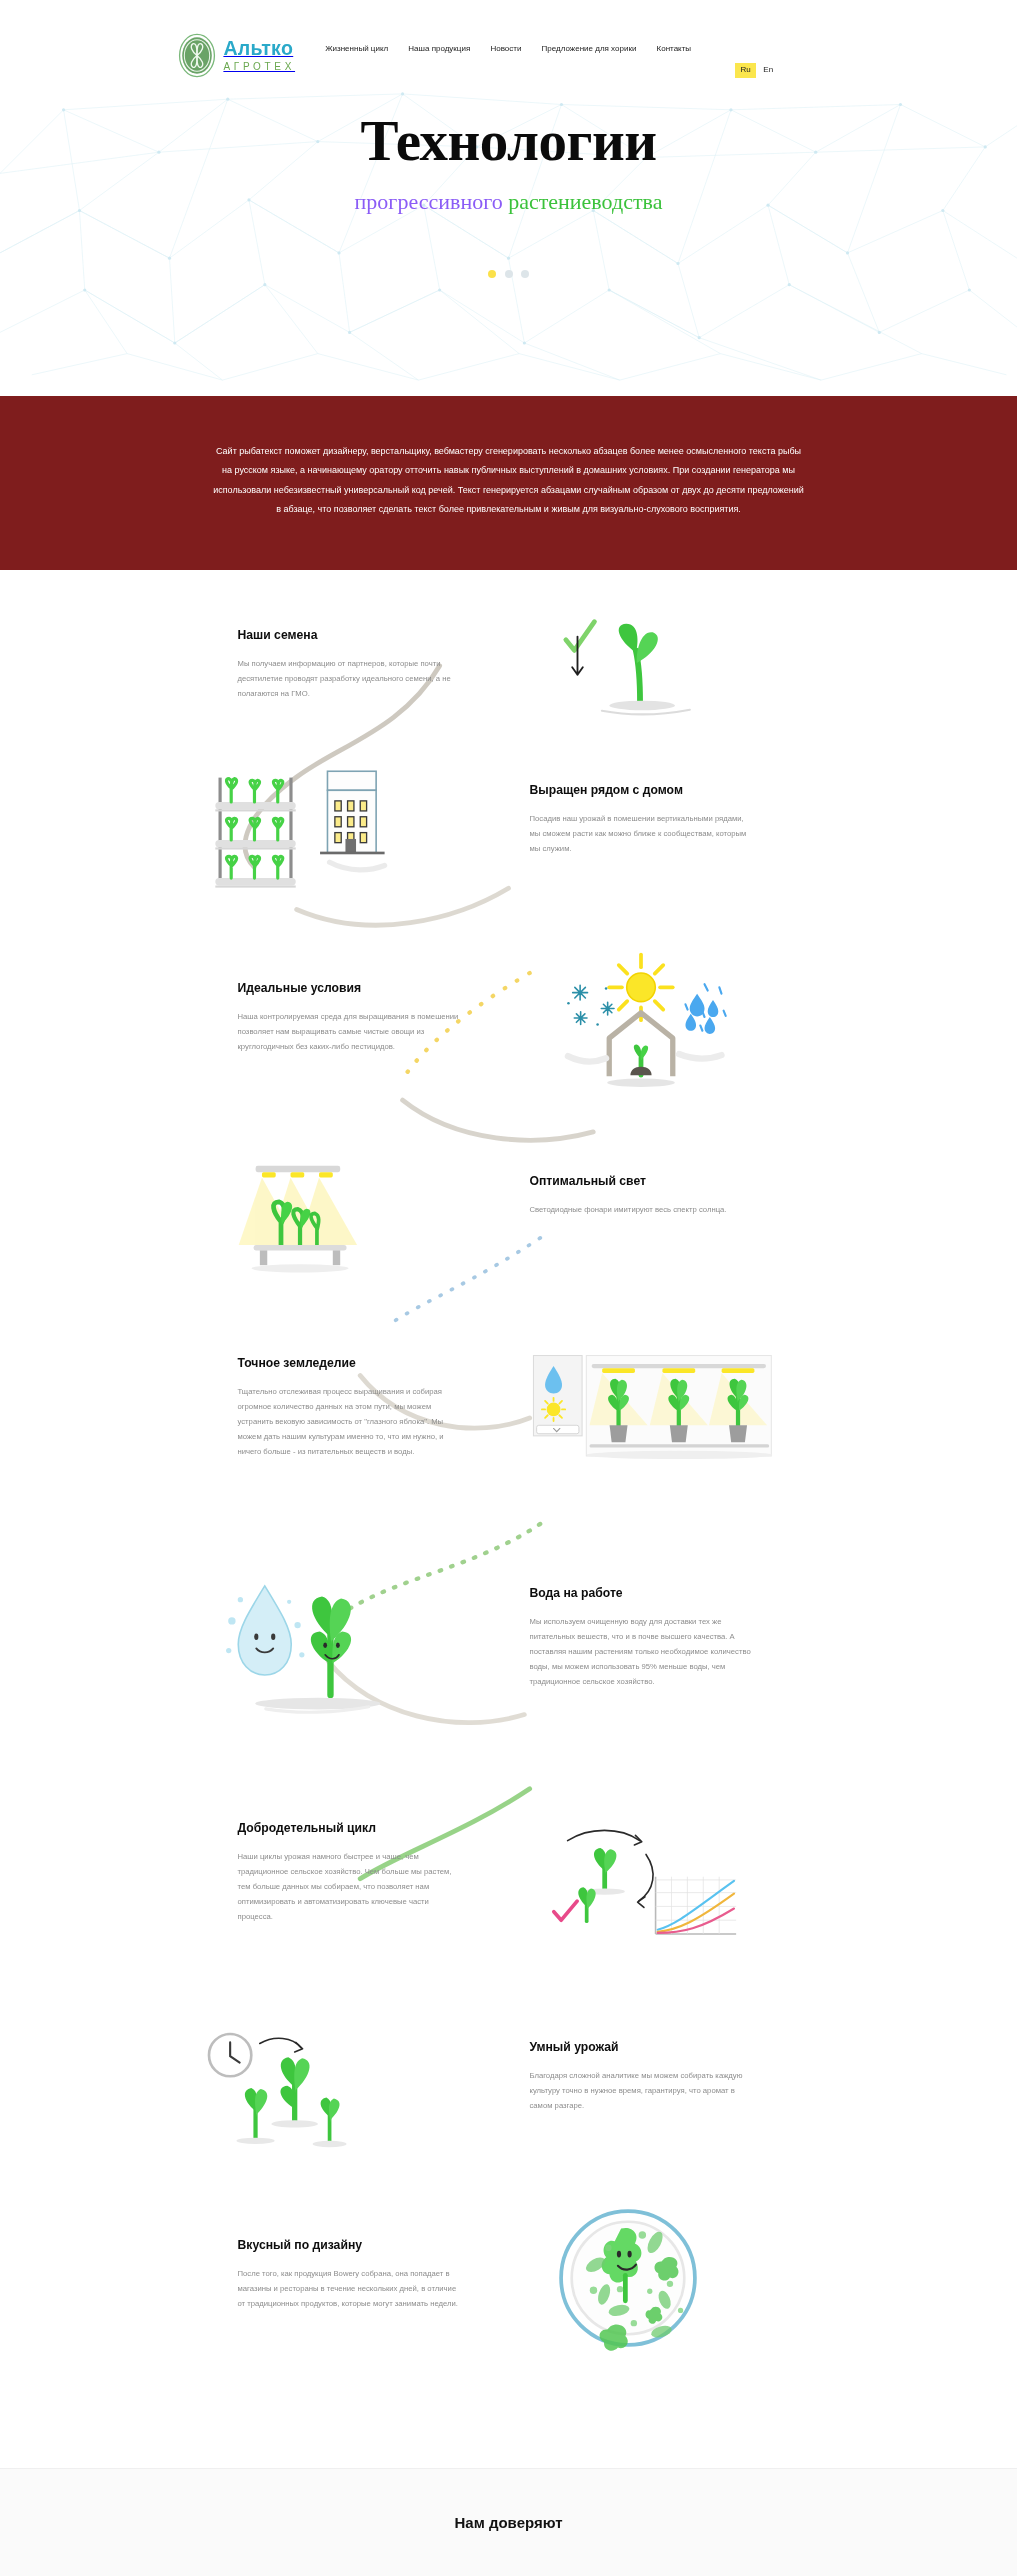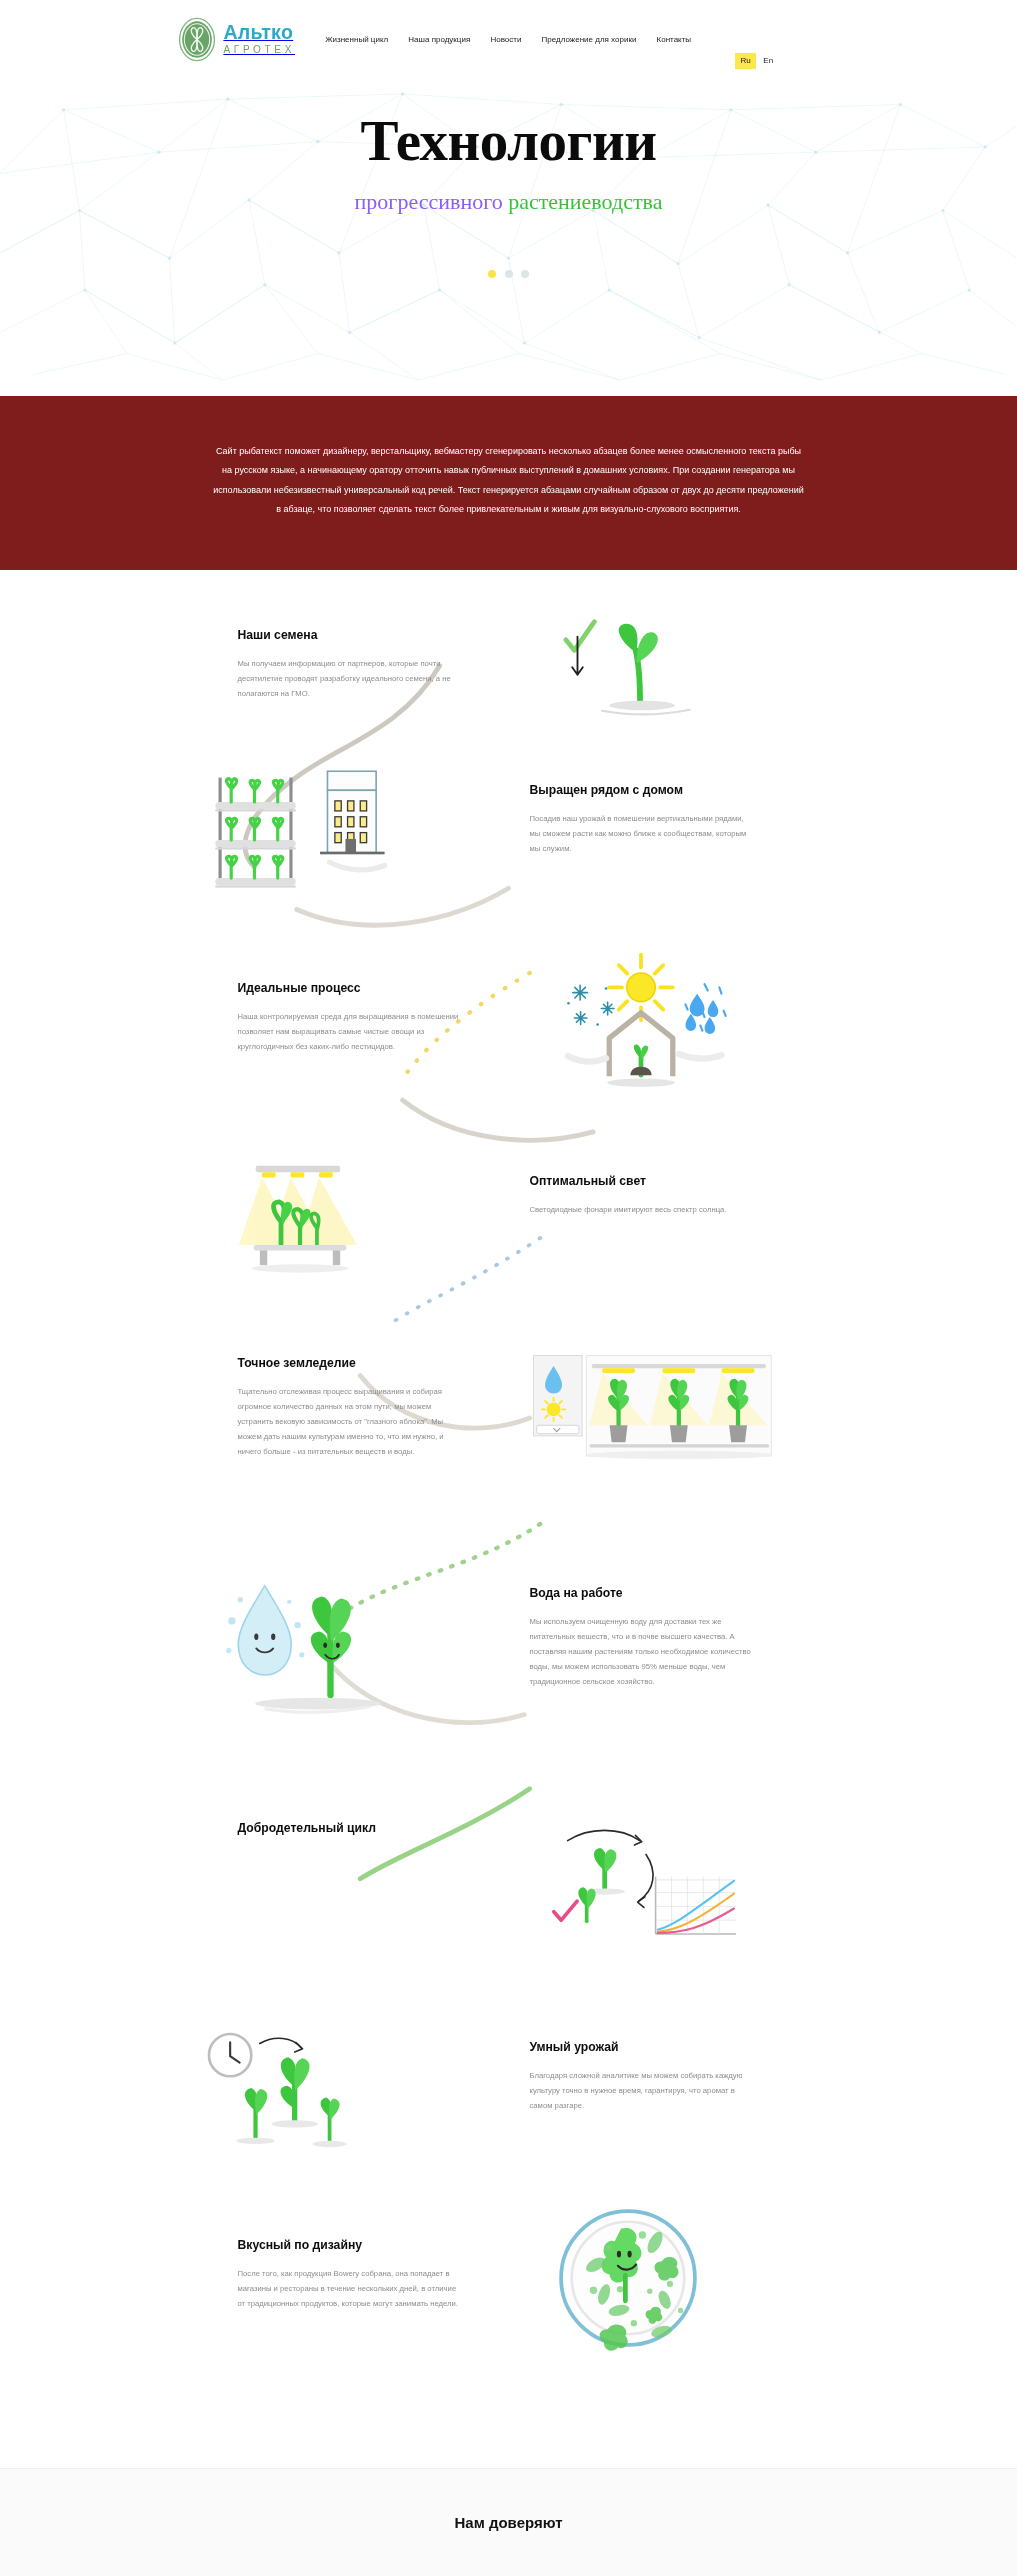--- a/index.html
+++ b/index.html
@@ -9,21 +9,21 @@
     font-family: "Liberation Sans", "DejaVu Sans", sans-serif;
     background: #ffffff;
     color: #1a1a1a;
     -webkit-font-smoothing: antialiased;
   }
 
   
   .site-header {
     height: 78px;
     display: flex;
-    align-items: center;
+    align-items: flex-end;
     padding: 0 4px 0 178px;
     background: #fff;
     position: relative;
     z-index: 20;
   }
   .logo-block { display: flex; align-items: center; gap: 7.4px; }
   .logo-mark { width: 38px; height: 45px; flex: none; }
   .logo-text { display: flex; flex-direction: column; line-height: 1; }
   .logo-title {
     font-size: 19.6px; font-weight: 700; letter-spacing: 0.3px;
@@ -284,21 +284,21 @@
         </g>
       </svg>
       <div class="f-text offset-right">
         <h3 class="f-title">Выращен рядом с домом</h3>
         <p class="f-body">Посадив наш урожай в помешении вертикальными рядами, мы сможем расти как можно ближе к сообществам, которым мы служим.</p>
       </div>
     </div>
 
     <div class="feature-row left" style="height:170px">
       <div class="f-text offset-left">
-        <h3 class="f-title">Идеальные процесс</h3>
+        <h3 class="f-title">Идеальные условия</h3>
         <p class="f-body">Наша контролируемая среда для выращивания в помешении позволяет нам выращивать самые чистые овощи из круглогодичных без каких-либо пестицидов.</p>
       </div>
       <svg class="f-art" style="left:392px;top:-32px;width:180px;height:154px" viewBox="0 0 340 290">
         <g stroke="#fbe11e" stroke-width="7" stroke-linecap="round">
           <path d="M170 10 L170 34"></path>
             <path d="M170 110 L170 134"></path>
           <path d="M110 72 L134 72"></path>
             <path d="M206 72 L230 72"></path>
           <path d="M128 30 L144 46"></path>
             <path d="M196 98 L212 114"></path>
@@ -475,20 +475,21 @@
       </svg>
       <div class="f-text offset-right">
         <h3 class="f-title">Вода на работе</h3>
         <p class="f-body">Мы используем очищенную воду для доставки тех же питательных вешеств, что и в почве высшего качества. А поставляя нашим растениям только необходимое количество воды, мы можем использовать 95% меньше воды, чем традиционное сельское хозяйство.</p>
       </div>
     </div>
 
     <div class="feature-row left" style="height:196px">
       <div class="f-text offset-left">
         <h3 class="f-title">Добродетельный цикл</h3>
+        <p class="f-body">Наши циклы урожая намного быстрее и чаше, чем традиционное сельское хозяйство. Чем больше мы растем, тем больше данных мы собираем, что позволяет нам оптимизировать и автоматизировать ключевые части процесса.</p>
       </div>
       <svg class="f-art" style="left:366px;top:-10.6px;width:223px;height:159px" viewBox="0 0 420 300">
         <path d="M80 56 C 120 30, 180 30, 216 56" stroke="#2a2a2a" stroke-width="3" fill="none" stroke-linecap="round"></path>
         <path d="M208 46 L220 58 L206 64" stroke="#2a2a2a" stroke-width="3" fill="none" stroke-linecap="round" stroke-linejoin="round"></path>
         <path d="M228 82 C 250 114, 244 150, 214 170" stroke="#2a2a2a" stroke-width="3" fill="none" stroke-linecap="round"></path>
         <path d="M226 162 L212 172 L224 182" stroke="#2a2a2a" stroke-width="3" fill="none" stroke-linecap="round" stroke-linejoin="round"></path>
         <g transform="translate(150,90)">
           <path d="M0 56 L0 16" stroke="#3ec63e" stroke-width="9" stroke-linecap="round"></path>
           <path d="M0 22 C -22 6, -28 -18, -8 -20 C 6 -14, 4 6, 0 26" fill="#3ec63e"></path>
           <path d="M2 26 C 24 8, 30 -16, 10 -18 C -4 -12, -2 8, 2 30" fill="#55d455"></path>

